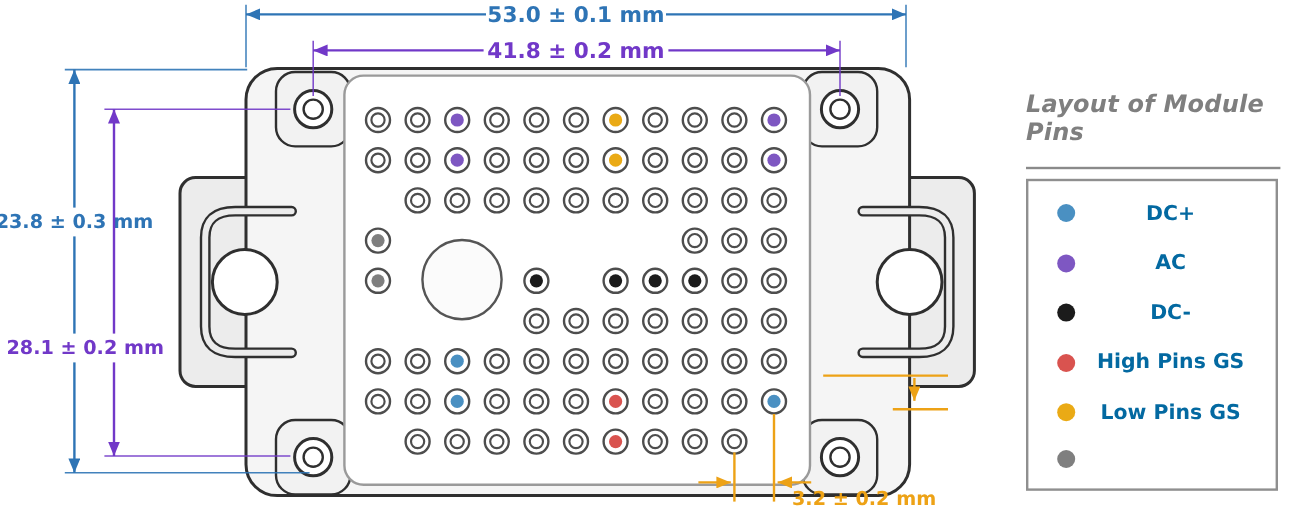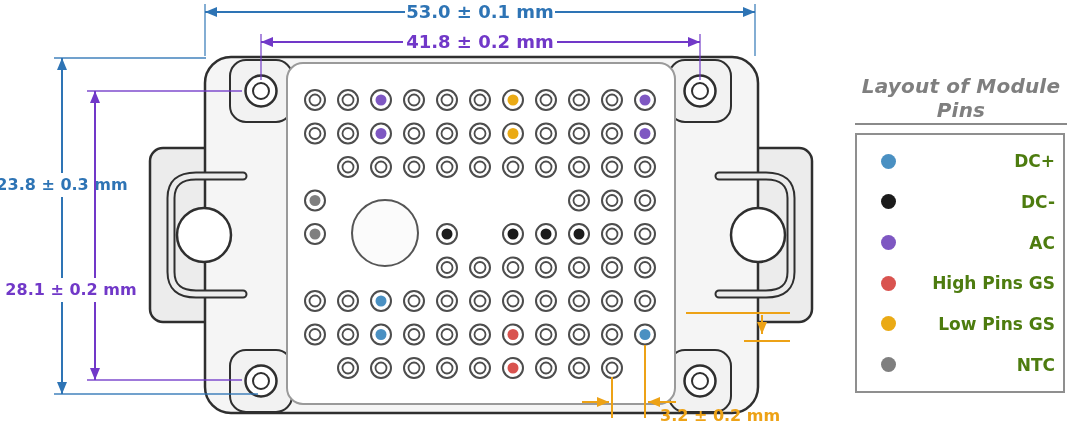--- a/index.html
+++ b/index.html
@@ -23,27 +23,27 @@
 
   .dim-line{fill:none;stroke-width:2;}
   .ext-line{fill:none;stroke-width:1.3;opacity:.9;}
   .dim-big{font:700 18px "DejaVu Sans",sans-serif;}
   .dim-small{font:700 16px "DejaVu Sans",sans-serif;}
   .txt-bg{fill:#ffffff;}
 
   
   .legend{position:absolute;left:855px;top:74px;width:212px;}
   .legend-title{display:inline-block;font:600 20px "DejaVu Sans",sans-serif;font-style:italic;
-                color:#7f7f7f;border-bottom:2px solid #8a8a8a;padding-bottom:1px;letter-spacing:.2px;text-align:center;}
+                color:#7f7f7f;border-bottom:2px solid #8a8a8a;padding-bottom:17px;letter-spacing:.2px;}
   .legend-box{margin-top:8px;width:210px;height:260px;border:2px solid #8f8f8f;background:#fff;
               display:flex;flex-direction:column;justify-content:space-around;
               padding:6px 0;box-sizing:border-box;}
   .legend-item{display:flex;align-items:center;}
   .legend-dot{width:15px;height:15px;border-radius:50%;margin-left:24px;flex:none;}
-  .legend-label{flex:1;text-align:right;font:700 17px "DejaVu Sans",sans-serif;color:#4d7c0f;margin-right:8px;}
+  .legend-label{flex:1;text-align:center;font:700 17px "DejaVu Sans",sans-serif;color:#0369a1;margin-right:8px;}
 </style>
 </head>
 <body>
 
 <div class="stage">
 
   <svg width="1080" height="434" viewBox="0 0 1080 434">
     <defs>
       <marker id="arr-blue" viewBox="0 0 12 10" refX="12" refY="5" markerWidth="12" markerHeight="10" markerUnits="userSpaceOnUse" orient="auto-start-reverse">
         <path d="M0,0 L12,5 L0,10 z" fill="#2e74b5"></path>
@@ -299,35 +299,34 @@
   </svg>
 
   <div class="legend">
     <div class="legend-title">Layout of Module Pins</div>
     <div class="legend-box">
         <div class="legend-item">
           <span class="legend-dot" style="background: rgb(74, 144, 194);"></span>
           <span class="legend-label">DC+</span>
         </div>
         <div class="legend-item">
+          <span class="legend-dot" style="background: rgb(126, 87, 194);"></span>
+          <span class="legend-label">AC</span>
+        </div>
+        <div class="legend-item">
           <span class="legend-dot" style="background: rgb(27, 27, 27);"></span>
           <span class="legend-label">DC-</span>
         </div>
         <div class="legend-item">
-          <span class="legend-dot" style="background: rgb(126, 87, 194);"></span>
-          <span class="legend-label">AC</span>
-        </div>
-        <div class="legend-item">
           <span class="legend-dot" style="background: rgb(217, 83, 79);"></span>
           <span class="legend-label">High Pins GS</span>
         </div>
         <div class="legend-item">
           <span class="legend-dot" style="background: rgb(234, 170, 21);"></span>
           <span class="legend-label">Low Pins GS</span>
         </div>
         <div class="legend-item">
           <span class="legend-dot" style="background: rgb(127, 127, 127);"></span>
-          <span class="legend-label">NTC</span>
         </div>
       </div>
   </div>
 
 </div>
 
 </body></html>

